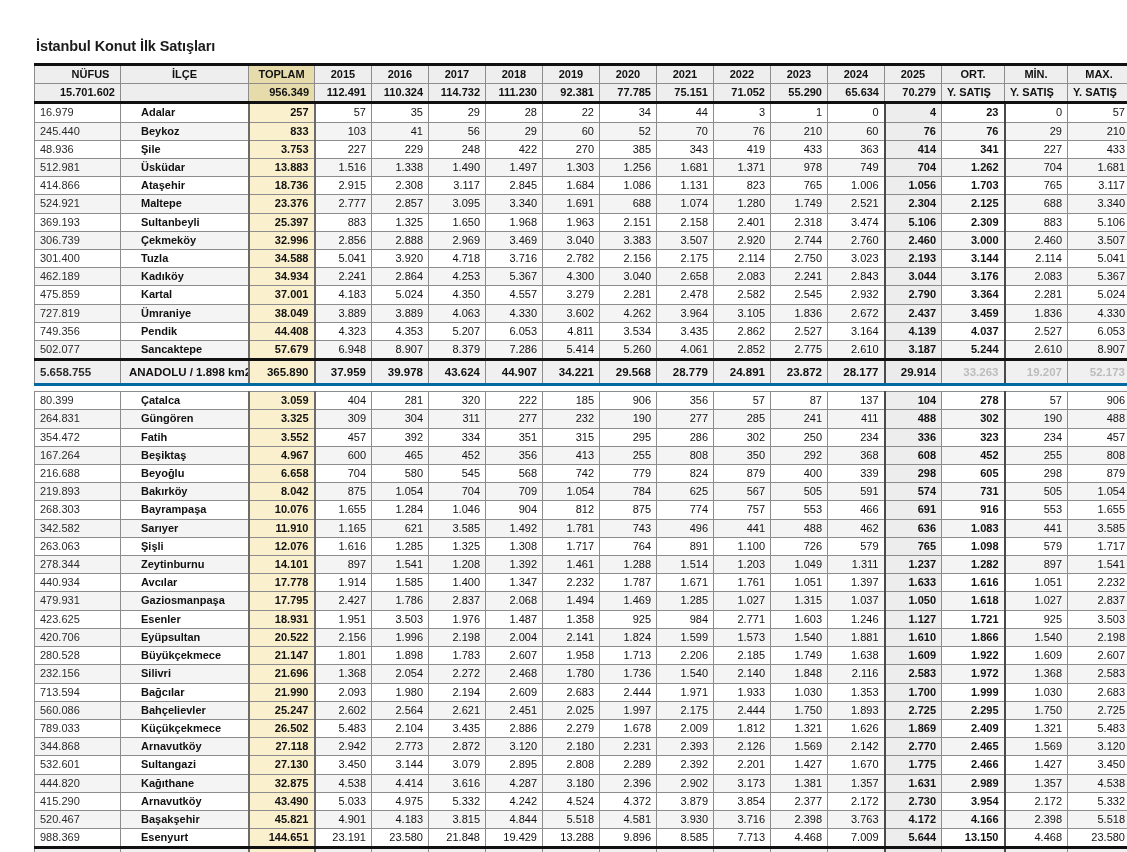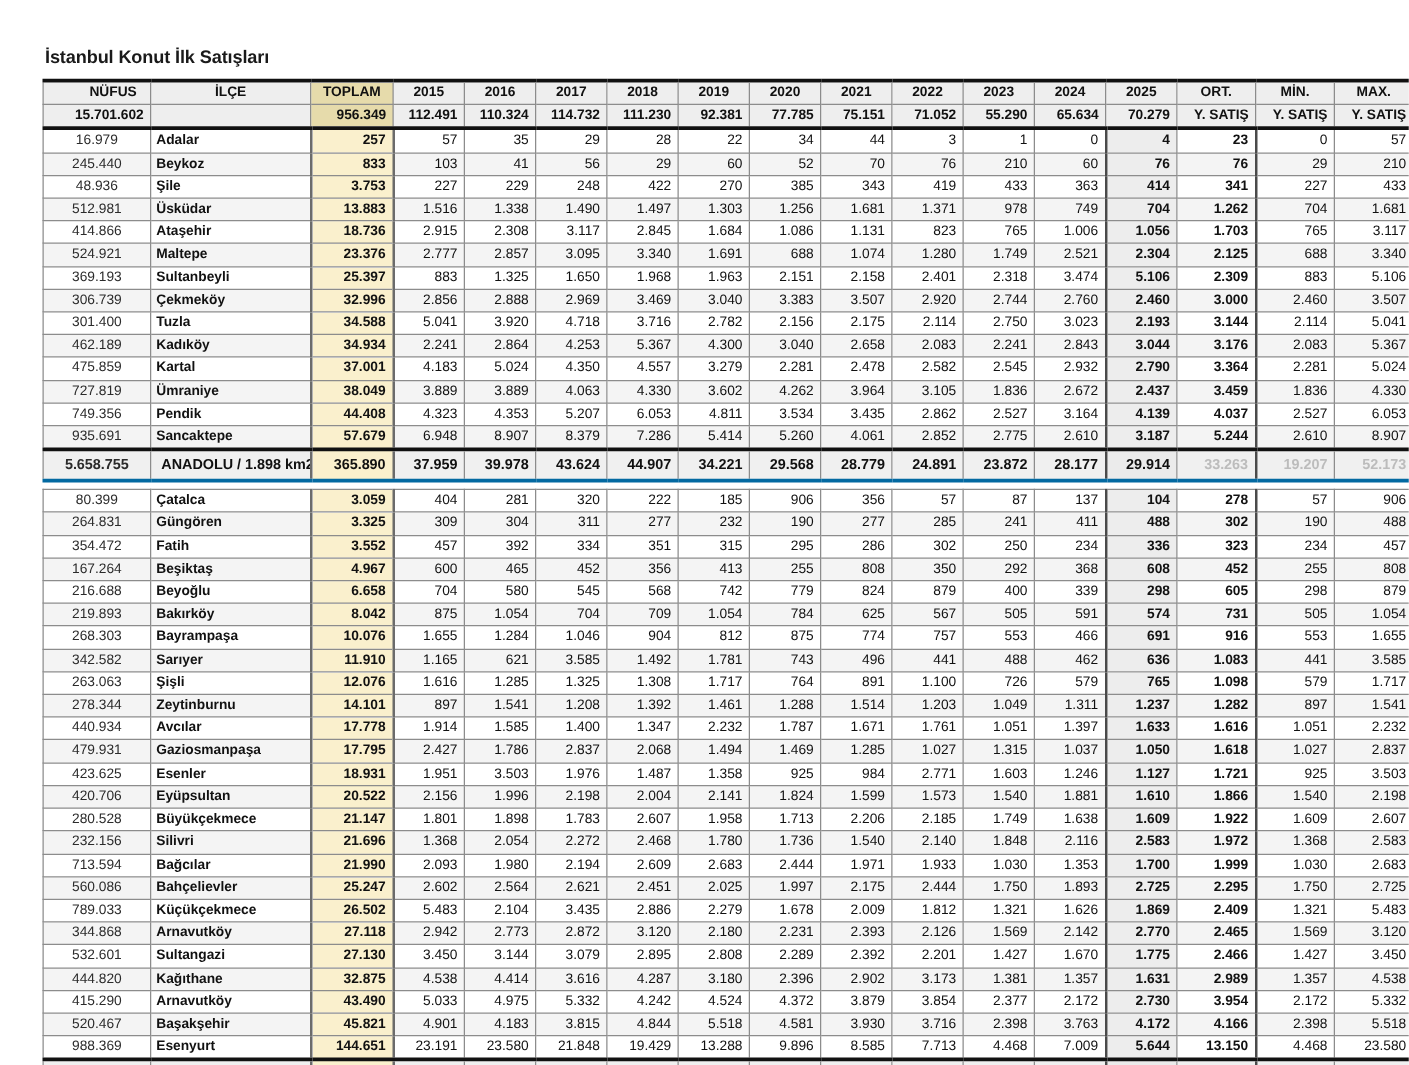--- a/index.html
+++ b/index.html
@@ -47,33 +47,33 @@
 
   
   thead th{
     background:#eeeeee;
     font-weight:bold;
     text-align:center;
     font-size:11px;
   }
   thead th.hl-toplam{background:#e6dbab;}
   thead tr.hdr2 th{ text-align:right; }
-  thead tr.hdr2 th.t-center{ text-align:right; }
+  thead tr.hdr2 th.t-center{ text-align:left; }
   thead tr.hdr2 th.c-ilce-cell{background:#eeeeee;}
   thead tr.hdr1 th{border-bottom:1px solid #8c8c8c;}
   thead tr.hdr2 th{border-bottom:3px solid #111;}
   thead tr.hdr1 th:first-child{border-top:3px solid #111;padding-left:31px;}
   thead tr.hdr1 th{border-top:3px solid #111;}
 
   
   tbody td{background:#ffffff;}
   tbody tr.alt td{background:#f4f4f4;}
   tbody td.num{text-align:right;}
-  tbody td.nufus{text-align:center;color:#2b2b2b;}
-  tbody td.ilce{text-align:left;font-weight:bold;padding-left:4px;}
+  tbody td.nufus{text-align:left;color:#2b2b2b;}
+  tbody td.ilce{text-align:left;font-weight:bold;padding-left:20px;}
   tbody td.toplam{
     text-align:right;font-weight:bold;
     background:#faf0cd !important;
     border-left:2px solid #6b6b6b;
     border-right:2px solid #6b6b6b;
   }
   tbody td.y2025{
     text-align:right;font-weight:bold;
     background:#ededed !important;
     border-left:2px solid #4a4a4a;
@@ -404,21 +404,21 @@
           <td class="num">3.435</td>
           <td class="num">2.862</td>
           <td class="num">2.527</td>
           <td class="num">3.164</td>
           <td class="y2025">4.139</td>
           <td class="ort">4.037</td>
           <td class="num">2.527</td>
           <td class="num">6.053</td>
         </tr>
         <tr class="alt">
-          <td class="nufus">935.691</td>
+          <td class="nufus">502.077</td>
           <td class="ilce">Sancaktepe</td>
           <td class="toplam">57.679</td>
           <td class="num">6.948</td>
           <td class="num">8.907</td>
           <td class="num">8.379</td>
           <td class="num">7.286</td>
           <td class="num">5.414</td>
           <td class="num">5.260</td>
           <td class="num">4.061</td>
           <td class="num">2.852</td>

